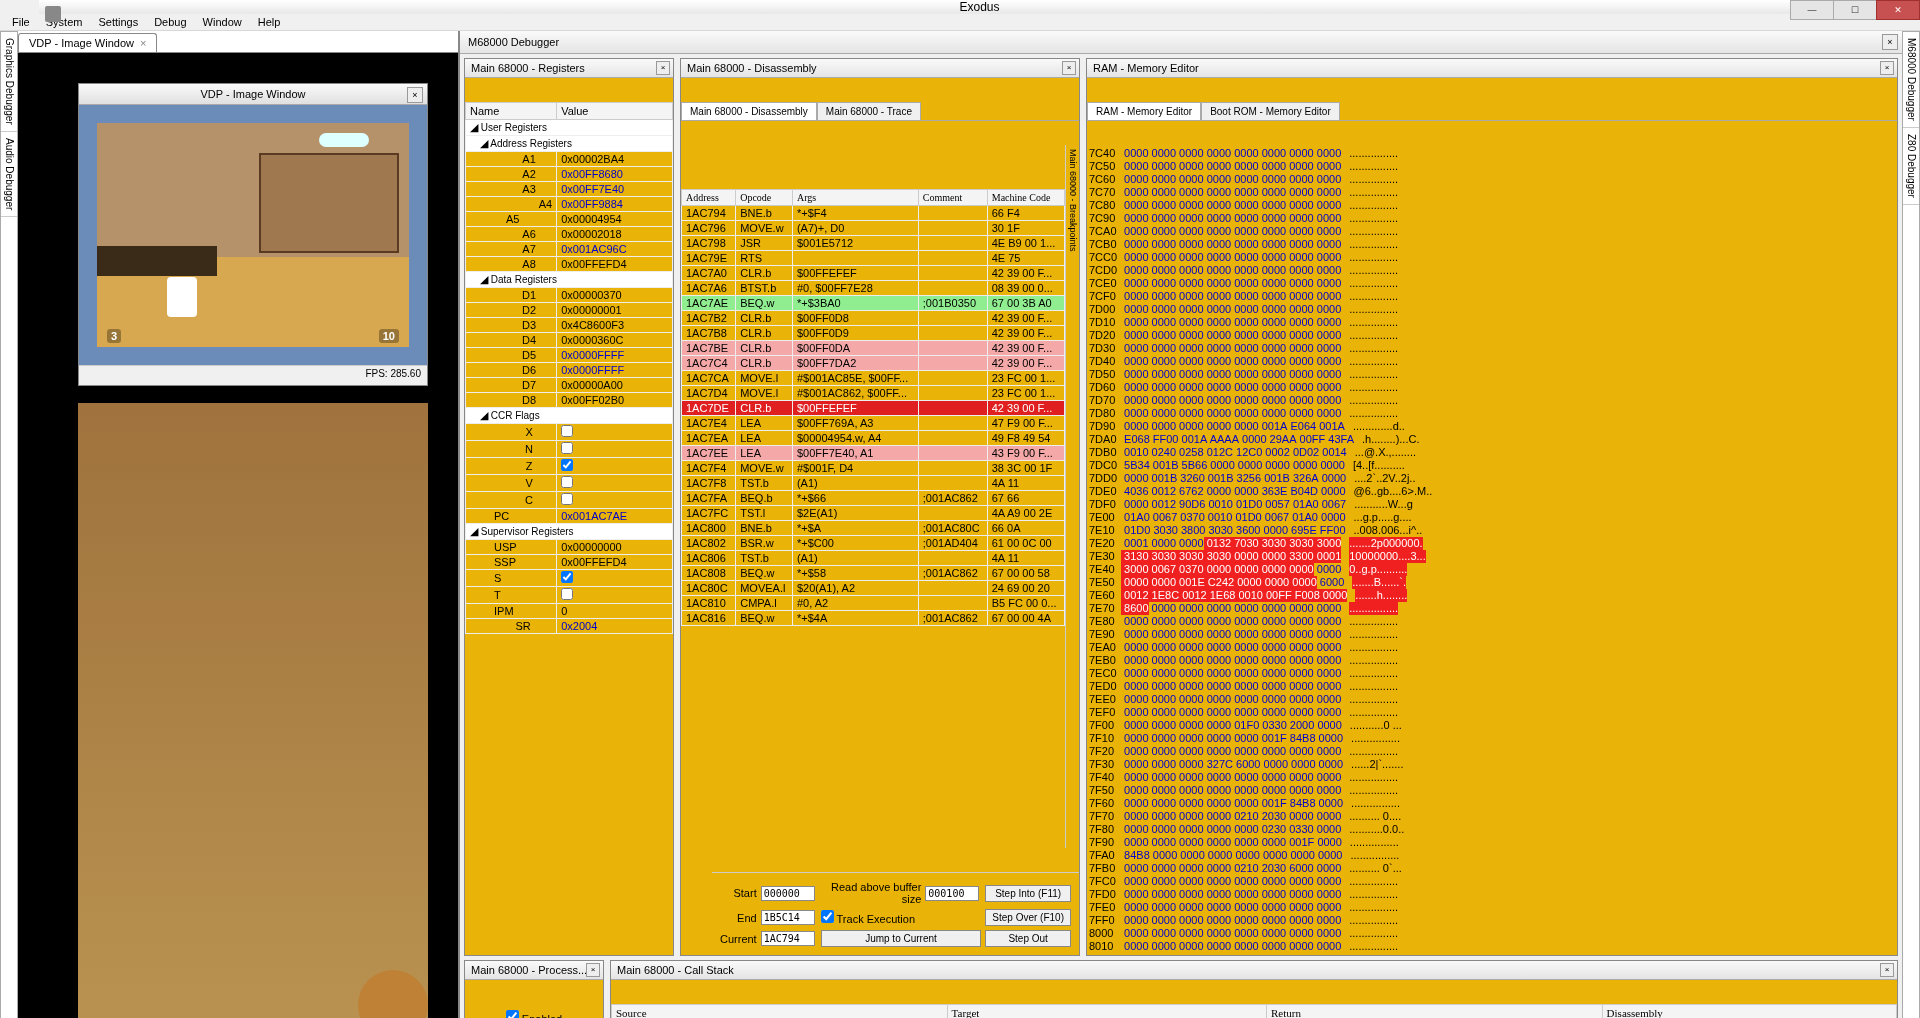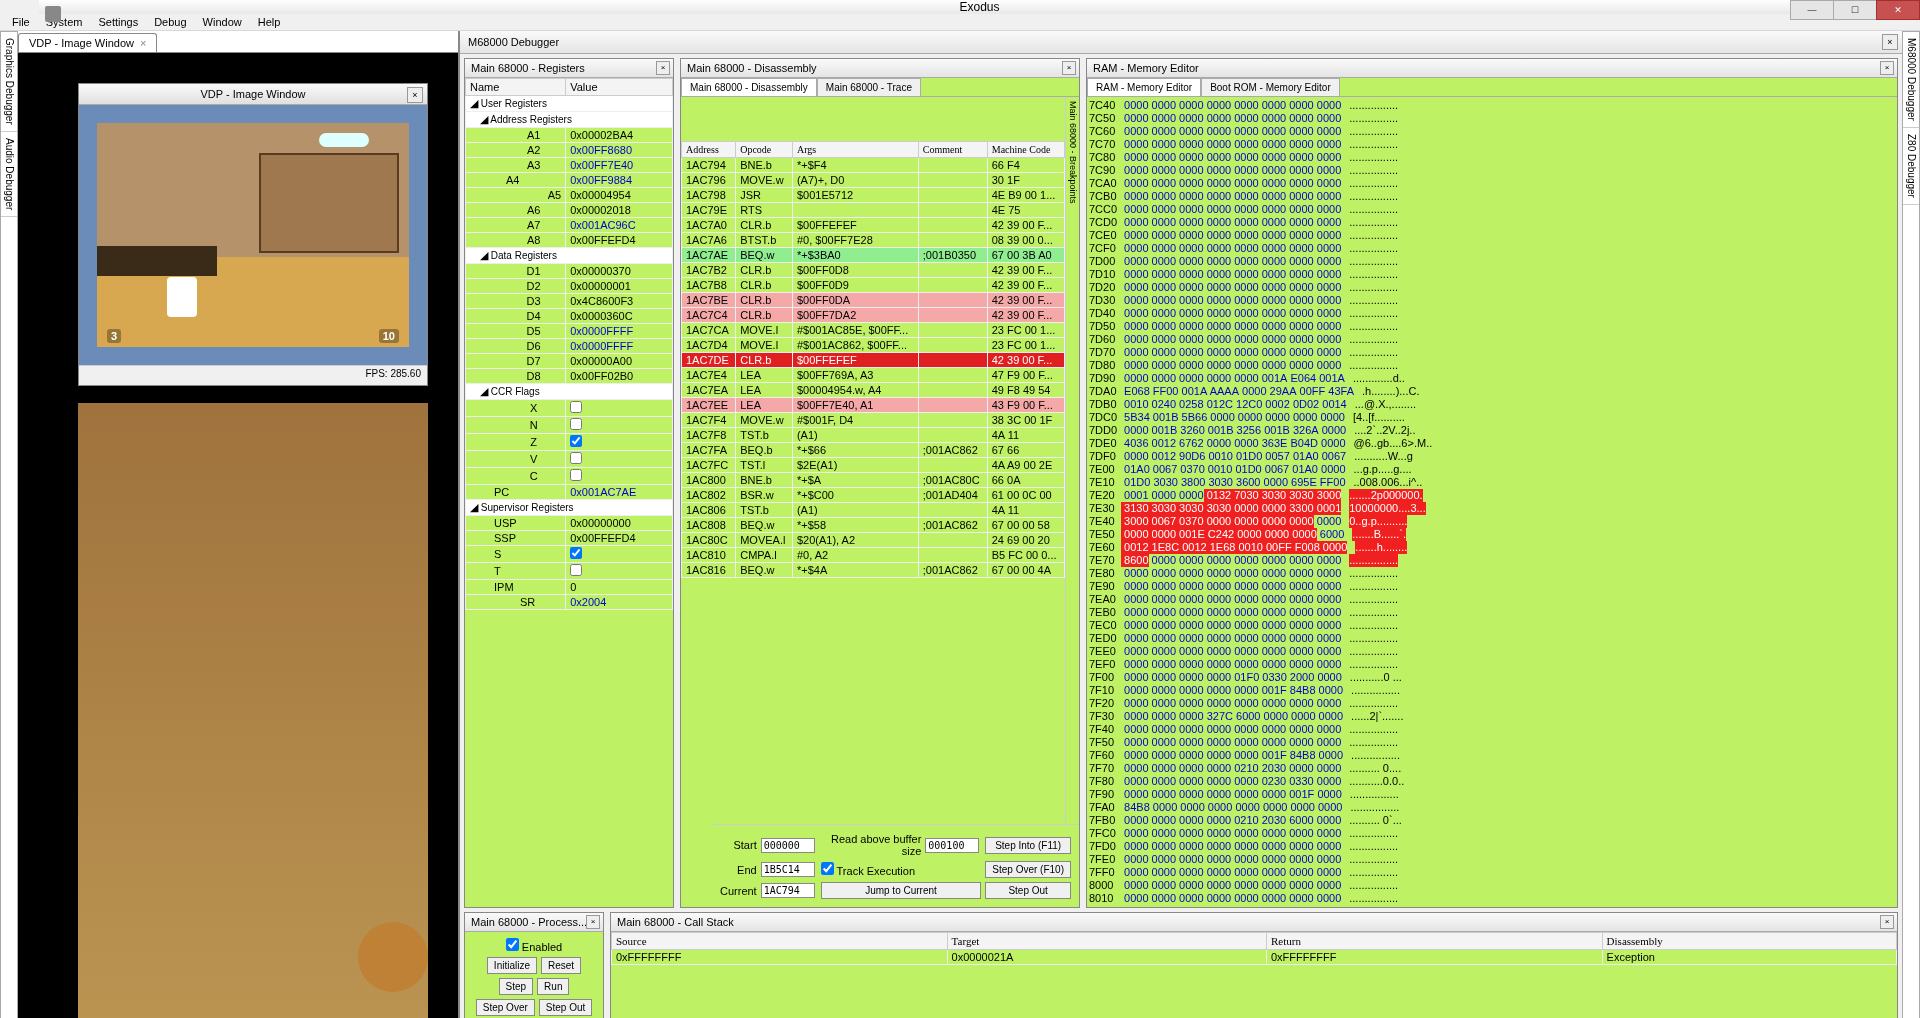--- a/index.html
+++ b/index.html
@@ -33,21 +33,21 @@
 .hud{position:absolute;bottom:4px;left:10px;right:10px;display:flex;justify-content:space-between;color:#fff;font-size:10px;font-weight:bold;}
 .hud span{background:rgba(0,0,0,.3);padding:1px 4px;border-radius:3px;}
 .fpsbar{height:20px;background:#f0f0f0;text-align:right;padding:2px 6px;font-size:10px;border-top:1px solid #ccc;}
 .gamebelow{position:absolute;left:60px;top:350px;right:30px;bottom:10px;overflow:hidden;}
 .gamebelow .largeimg{width:100%;height:100%;background:linear-gradient(#a87840 0%,#c8a058 100%);filter:brightness(0.95);position:relative;}
 .aface{position:absolute;bottom:100px;left:280px;width:70px;height:70px;background:#c88838;border-radius:50%;}
 .rightcluster{flex:1;background:#f0f0f0;border-left:2px solid #888;display:flex;flex-direction:column;}
 .debugtitle{background:linear-gradient(#fafafa,#e4e4e4);padding:4px 8px;font-size:12px;border-bottom:1px solid #aaa;position:relative;}
 .debugtitle .closex{position:absolute;right:4px;top:3px;width:16px;height:16px;border:1px solid #999;background:#eee;font-size:9px;line-height:14px;text-align:center;}
 .panelrow{flex:1;display:flex;gap:6px;padding:4px;}
-.panel{background:#bef264;border:1px solid #888;display:flex;flex-direction:column;}
+.panel{background:#eab308;border:1px solid #888;display:flex;flex-direction:column;gap:24px;}
 .panelhead{background:linear-gradient(#fafafa,#e4e4e4);padding:3px 6px;font-size:11px;border-bottom:1px solid #aaa;position:relative;}
 .panelhead .closex{position:absolute;right:3px;top:2px;width:14px;height:14px;border:1px solid #999;background:#eee;font-size:8px;line-height:12px;text-align:center;}
 .panelbody{flex:1;overflow:auto;font-size:10px;}
 .regpanel{width:210px;}
 .disasmpanel{width:400px;}
 .rampanel{flex:1;}
 table.reg{width:100%;border-collapse:collapse;font-size:10px;}
 table.reg th{background:#f4f4f4;border:1px solid #ccc;padding:2px 4px;text-align:left;font-weight:normal;}
 table.reg td{border:1px solid #eee;padding:1px 4px;}
 .treehdr td{background:#fff;font-size:10px;}
@@ -171,25 +171,25 @@
                   </tr>
                   <tr>
                     <td style="padding-left:40px;text-align:center;">A2</td>
                     <td class="blueval">0x00FF8680</td>
                   </tr>
                   <tr>
                     <td style="padding-left:40px;text-align:center;">A3</td>
                     <td class="blueval">0x00FF7E40</td>
                   </tr>
                   <tr>
-                    <td style="padding-left:40px;text-align:left;">A4</td>
+                    <td style="padding-left:40px;text-align:right;">A4</td>
                     <td class="blueval">0x00FF9884</td>
                   </tr>
                   <tr>
-                    <td style="padding-left:52px;text-align:right;">A5</td>
+                    <td style="padding-left:40px;text-align:left;">A5</td>
                     <td class="">0x00004954</td>
                   </tr>
                   <tr>
                     <td style="padding-left:40px;text-align:center;">A6</td>
                     <td class="">0x00002018</td>
                   </tr>
                   <tr>
                     <td style="padding-left:40px;text-align:center;">A7</td>
                     <td class="blueval">0x001AC96C</td>
                   </tr>

